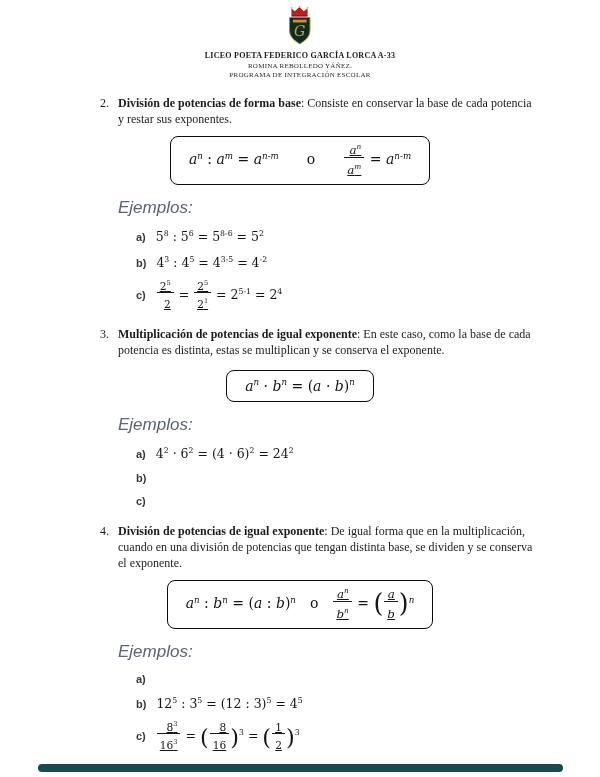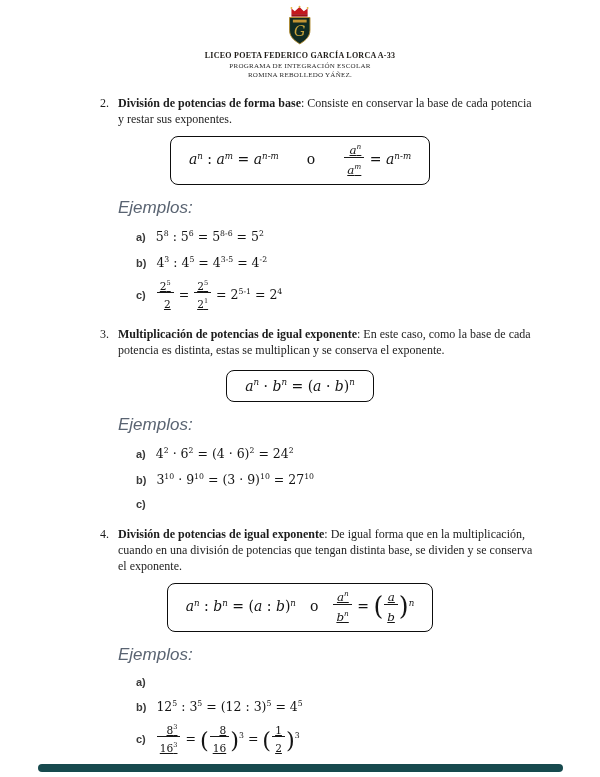--- a/index.html
+++ b/index.html
@@ -53,22 +53,22 @@
       <path d="M11 10 V4 l3.5 3 L19.5 2.5 l4.5 4.5 L28 4 v6 z" fill="#c3181e"></path>
       <rect x="11" y="10" width="17" height="2.6" fill="#9e1016"></rect>
       <circle cx="11" cy="3.6" r="1" fill="#e3b23c"></circle>
       <circle cx="19.5" cy="2.2" r="1" fill="#e3b23c"></circle>
       <circle cx="28" cy="3.6" r="1" fill="#e3b23c"></circle>
       <path d="M9 13.5 h21.5 v13.5 c0 8 -6.8 11.8 -10.7 14.3 c-3.9 -2.5 -10.8 -6.3 -10.8 -14.3 z" fill="#102b22" stroke="#b08a2e" stroke-width="1"></path>
       <rect x="12.5" y="15.8" width="14.5" height="3" fill="#c29433"></rect>
       <text x="19.8" y="33.5" text-anchor="middle" font-size="15" font-family="DejaVu Serif, serif" font-style="italic" fill="#c9a43c">G</text>
     </svg>
     <div class="hdr-school">LICEO POETA FEDERICO GARCÍA LORCA A-33</div>
+    <div class="hdr-sub">ROMINA REBOLLEDO YÁÑEZ.</div>
     <div class="hdr-sub">PROGRAMA DE INTEGRACIÓN ESCOLAR</div>
-    <div class="hdr-sub">ROMINA REBOLLEDO YÁÑEZ.</div>
   </div>
 
   <div class="sec">
     <span class="sec-num">2.</span>
     <div class="sec-body"><span class="sec-title">División de potencias de forma base</span><span>: Consiste en conservar la base de cada potencia
 y restar sus exponentes.</span></div>
   </div>
   <div class="fbox math"><i>a</i><sup><i>n</i></sup> : <i>a</i><sup><i>m</i></sup> = <i>a</i><sup><i>n</i>-<i>m</i></sup>  o  <span class="fr"><span class="fn"><i>a</i><sup><i>n</i></sup></span><span class="fd"><i>a</i><sup><i>m</i></sup></span></span> = <i>a</i><sup><i>n</i>-<i>m</i></sup></div>
   <div class="ejlbl">Ejemplos:</div>
   <div class="ex">
@@ -90,21 +90,20 @@
 potencia es distinta, estas se multiplican y se conserva el exponente.</span></div>
   </div>
   <div class="fbox math" style="margin-top:12px;"><i>a</i><sup><i>n</i></sup> · <i>b</i><sup><i>n</i></sup> = (<i>a</i> · <i>b</i>)<sup><i>n</i></sup></div>
   <div class="ejlbl">Ejemplos:</div>
   <div class="ex">
     <span class="ex-letter">a)</span>
     <span class="math">4<sup>2</sup> · 6<sup>2</sup> = (4 · 6)<sup>2</sup> = 24<sup>2</sup></span>
   </div>
   <div class="ex">
     <span class="ex-letter">b)</span>
-    <span class="math">3<sup>10</sup> · 9<sup>10</sup> = (3 · 9)<sup>10</sup> = 27<sup>10</sup></span>
   </div>
   <div class="ex">
     <span class="ex-letter">c)</span>
   </div>
 
   <div class="sec">
     <span class="sec-num">4.</span>
     <div class="sec-body"><span class="sec-title">División de potencias de igual exponente</span><span>: De igual forma que en la multiplicación,
 cuando en una división de potencias que tengan distinta base, se dividen y se conserva
 el exponente.</span></div>

